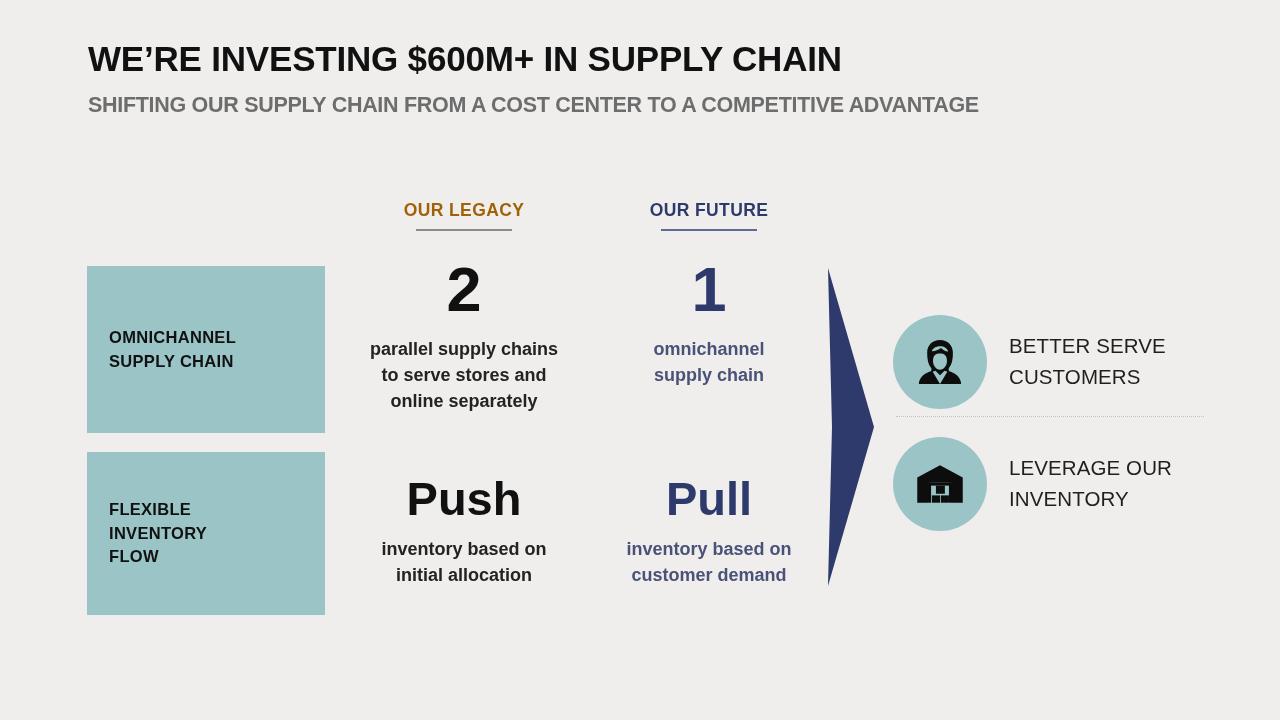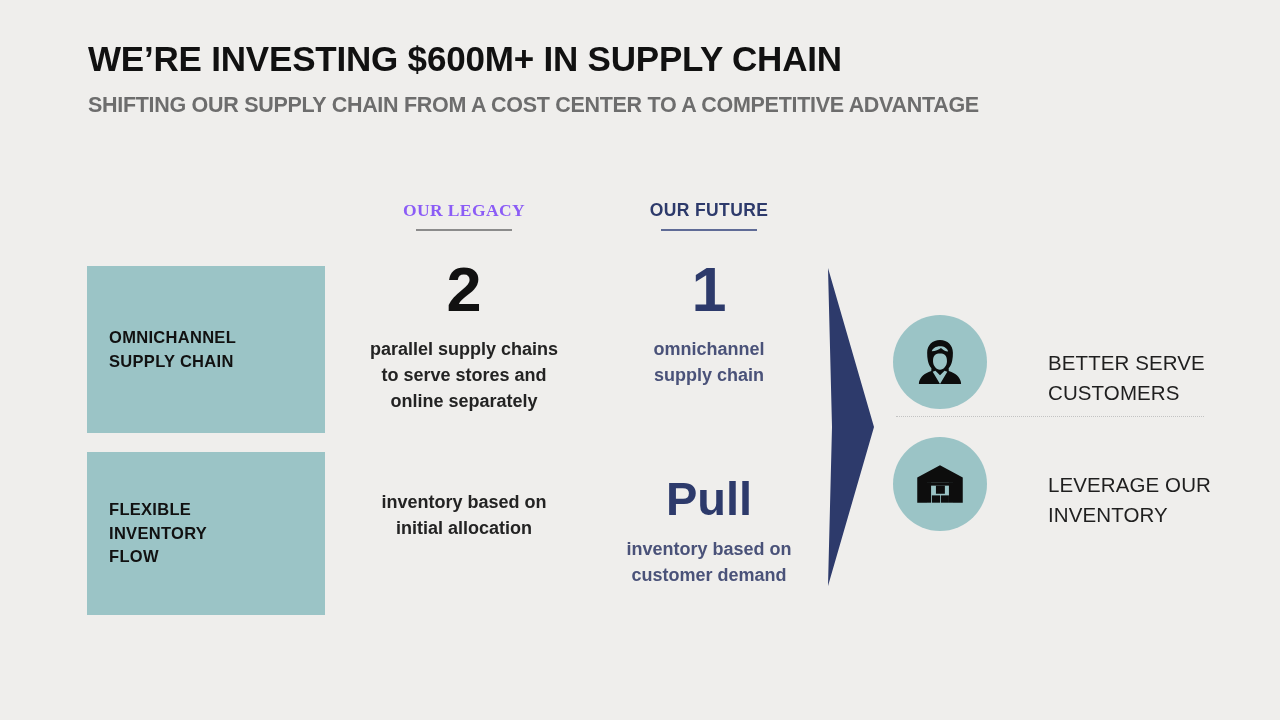--- a/index.html
+++ b/index.html
@@ -49,21 +49,21 @@
     font-size: 17.5px;
     font-weight: 700;
     letter-spacing: 0.4px;
   }
   .col-head .ch-rule {
     margin: 8px auto 0;
     width: 96px;
     height: 1.5px;
   }
   #col-head-legacy { left: 345px; top: 200px; width: 238px; }
-  #col-head-legacy .ch-label { color: #8b5cf6; font-family: Liberation Serif, serif; }
+  #col-head-legacy .ch-label { color: #a16207; }
   #col-head-legacy .ch-rule { background: #8b8b8b; }
   #col-head-future { left: 594px; top: 200px; width: 230px; }
   #col-head-future .ch-label { color: #2d3a6b; }
   #col-head-future .ch-rule { background: #5f6b96; }
 
   
   .cat-box {
     position: absolute;
     background: #9bc4c6;
     display: flex;
@@ -120,22 +120,21 @@
     left: 826px;
     top: 268px;
     width: 48px;
     height: 318px;
   }
 
   
   .outcome {
     position: absolute;
     display: flex;
-    align-items: flex-end;
-    gap: 39px;
+    align-items: center;
   }
   .outcome .badge {
     width: 94px;
     height: 94px;
     border-radius: 50%;
     background: #9bc4c6;
     flex: 0 0 94px;
     display: flex;
     align-items: center;
     justify-content: center;
@@ -194,20 +193,21 @@
 to serve stores and
 online separately</div>
 </div>
 <div class="cell future" id="cell-future-0">
   <div class="big">1</div>
   <div class="desc" style="white-space:pre-line">omnichannel
 supply chain</div>
 </div>
 
 <div class="cell legacy" id="cell-legacy-1">
+  <div class="big">Push</div>
   <div class="desc" style="white-space:pre-line">inventory based on
 initial allocation</div>
 </div>
 <div class="cell future" id="cell-future-1">
   <div class="big">Pull</div>
   <div class="desc" style="white-space:pre-line">inventory based on
 customer demand</div>
 </div>
 
 <svg id="arrow" viewBox="0 0 48 318">

